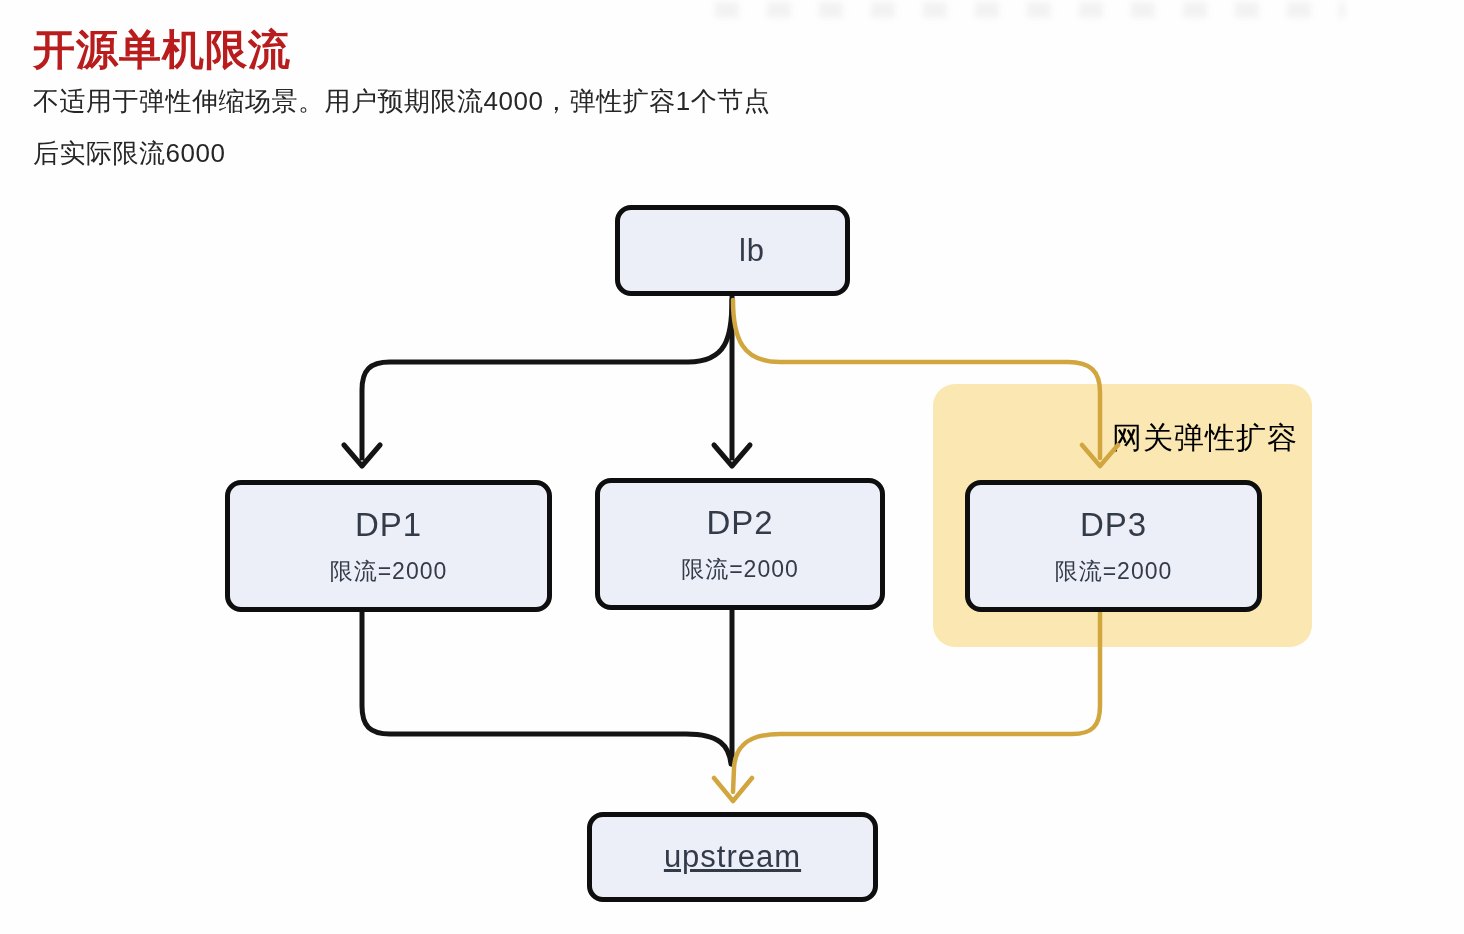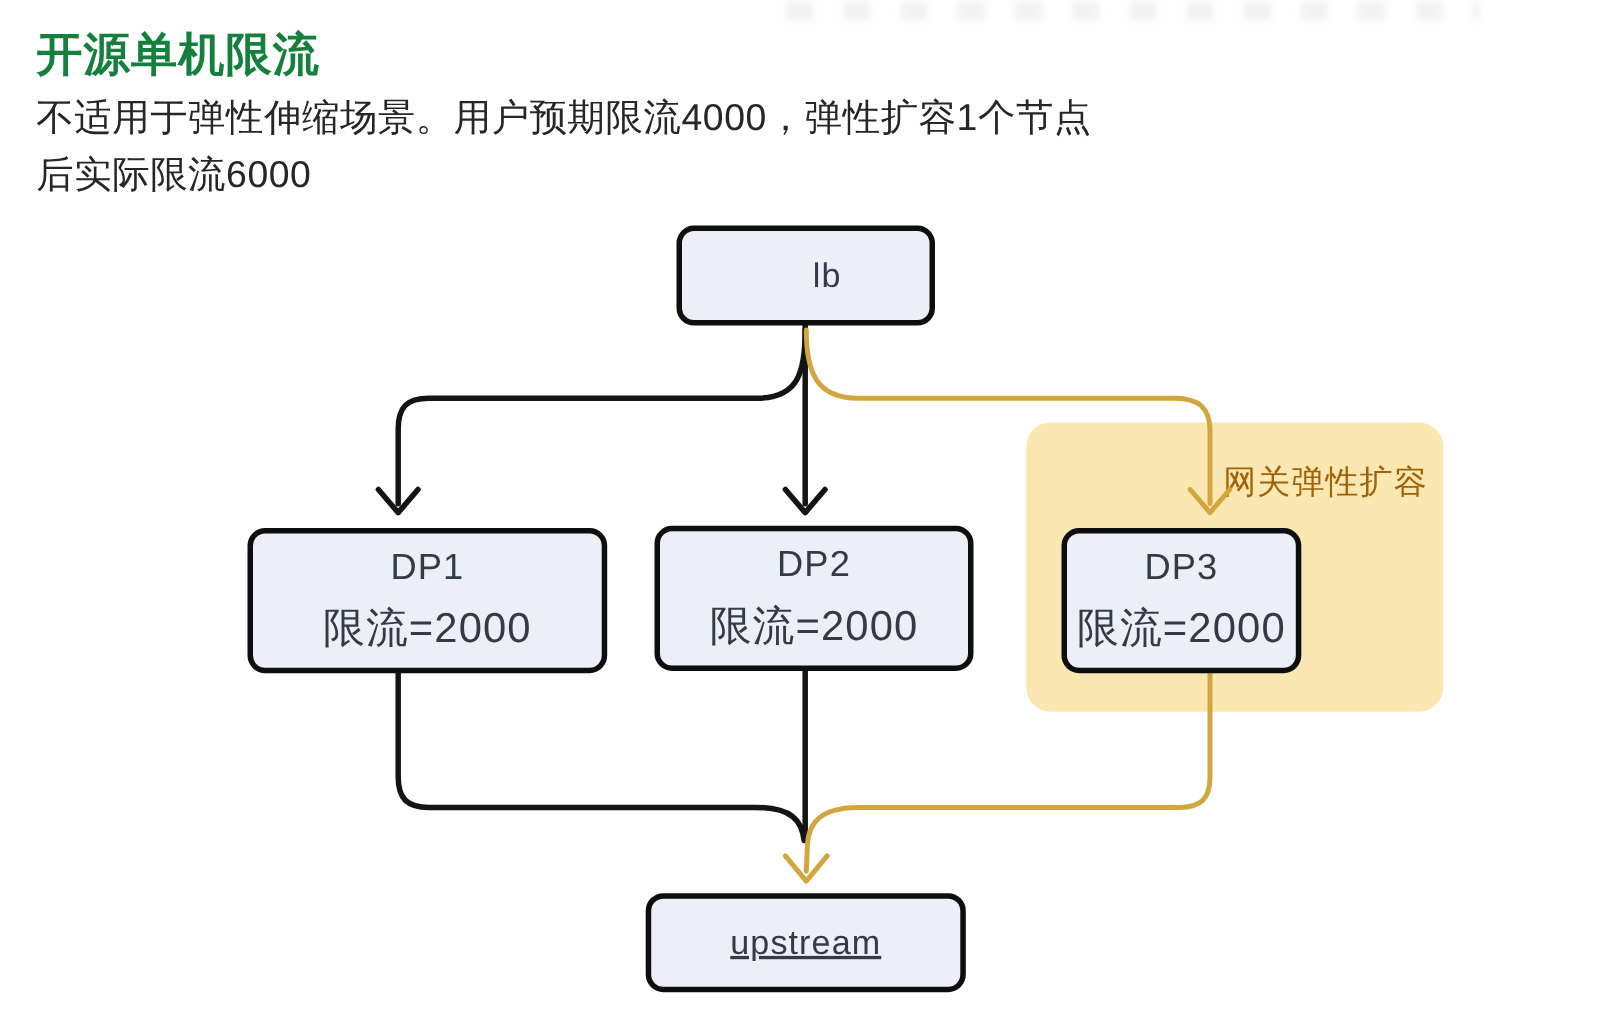--- a/index.html
+++ b/index.html
@@ -16,60 +16,60 @@
   
   .top-artifact{
     position:absolute;left:715px;top:2px;width:630px;height:16px;
     background:repeating-linear-gradient(90deg,
       rgba(120,122,132,0.16) 0 24px, rgba(0,0,0,0) 24px 52px);
     filter:blur(3px);
     opacity:.55;
   }
   .title{
     position:absolute;left:33px;top:22px;
-    font-size:42px;font-weight:700;color:#15803d;
+    font-size:42px;font-weight:700;color:#b91c1c;
     letter-spacing:1px;
   }
   .body-line{
     position:absolute;left:33px;
-    font-size:34px;color:#262626;letter-spacing:.5px;
+    font-size:26px;color:#262626;letter-spacing:.5px;
     white-space:nowrap;
   }
   .body-line.l1{top:84px;}
   .body-line.l2{top:136px;}
 
   .highlight{
     position:absolute;left:933px;top:384px;width:379px;height:263px;
     background:var(--highlight-fill,#FAE7B2);
     border-radius:22px;
   }
   .highlight-label{
     position:absolute;right:14px;top:34px;
-    font-size:30px;color:#a16207;letter-spacing:1px;
+    font-size:30px;color:#000000;letter-spacing:1px;
     white-space:nowrap;
   }
 
   svg.edges{position:absolute;left:0;top:0;z-index:2;}
 
   .node{
     position:absolute;z-index:3;
     background:var(--node-fill,#ECEFF8);
     border:5px solid var(--node-border,#0E0E0E);
     border-radius:16px;
     display:flex;flex-direction:column;align-items:center;justify-content:center;
     color:var(--node-text,#333B49);
     box-sizing:border-box;
   }
   .node .name{font-size:33px;letter-spacing:1px;}
-  .node .sub{font-size:38px;margin-top:12px;letter-spacing:1px;}
+  .node .sub{font-size:23px;margin-top:12px;letter-spacing:1px;}
   #node-lb{left:615px;top:205px;width:235px;height:91px;}
   #node-lb .name{font-size:31px;margin-left:39px;}
   #node-dp1{left:225px;top:480px;width:327px;height:132px;}
   #node-dp2{left:595px;top:478px;width:290px;height:132px;}
-  #node-dp3{left:965px;top:480px;width:218px;height:132px;}
+  #node-dp3{left:965px;top:480px;width:297px;height:132px;}
   #node-upstream{left:587px;top:812px;width:291px;height:90px;text-decoration:underline;}
   #node-upstream .name{font-size:31px;}
 </style>
 </head>
 <body>
 
 <div class="canvas">
 
   <div class="top-artifact"></div>
 

